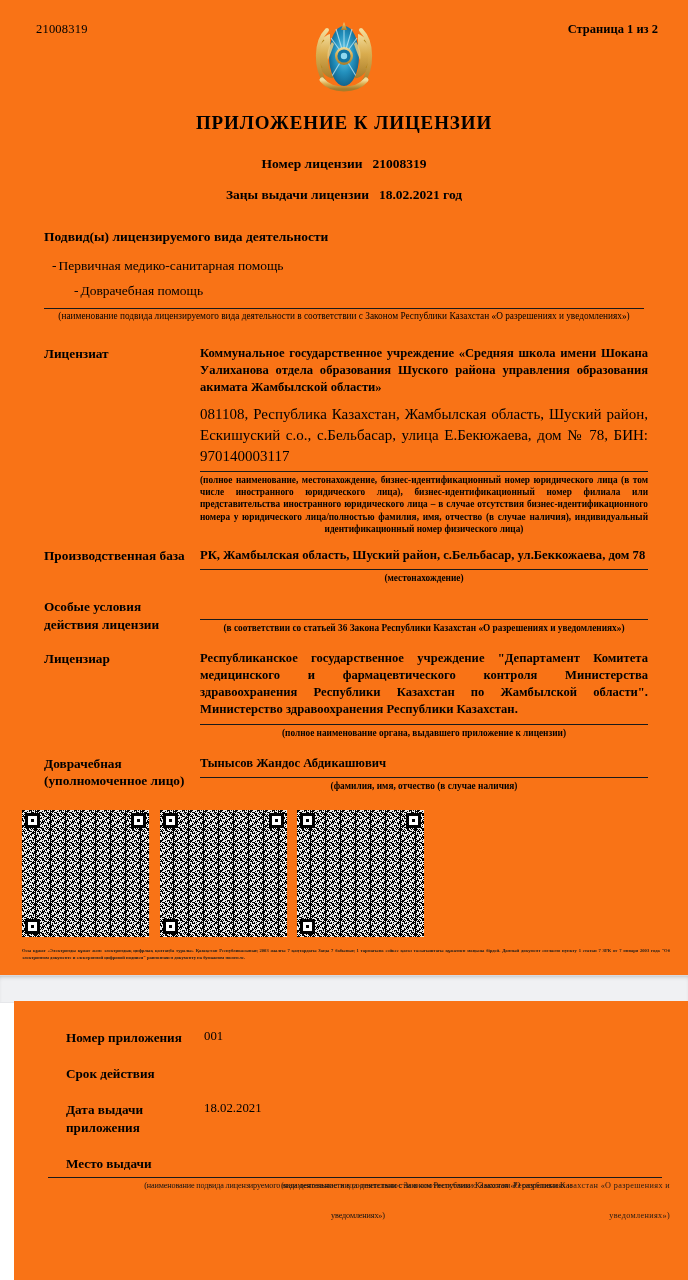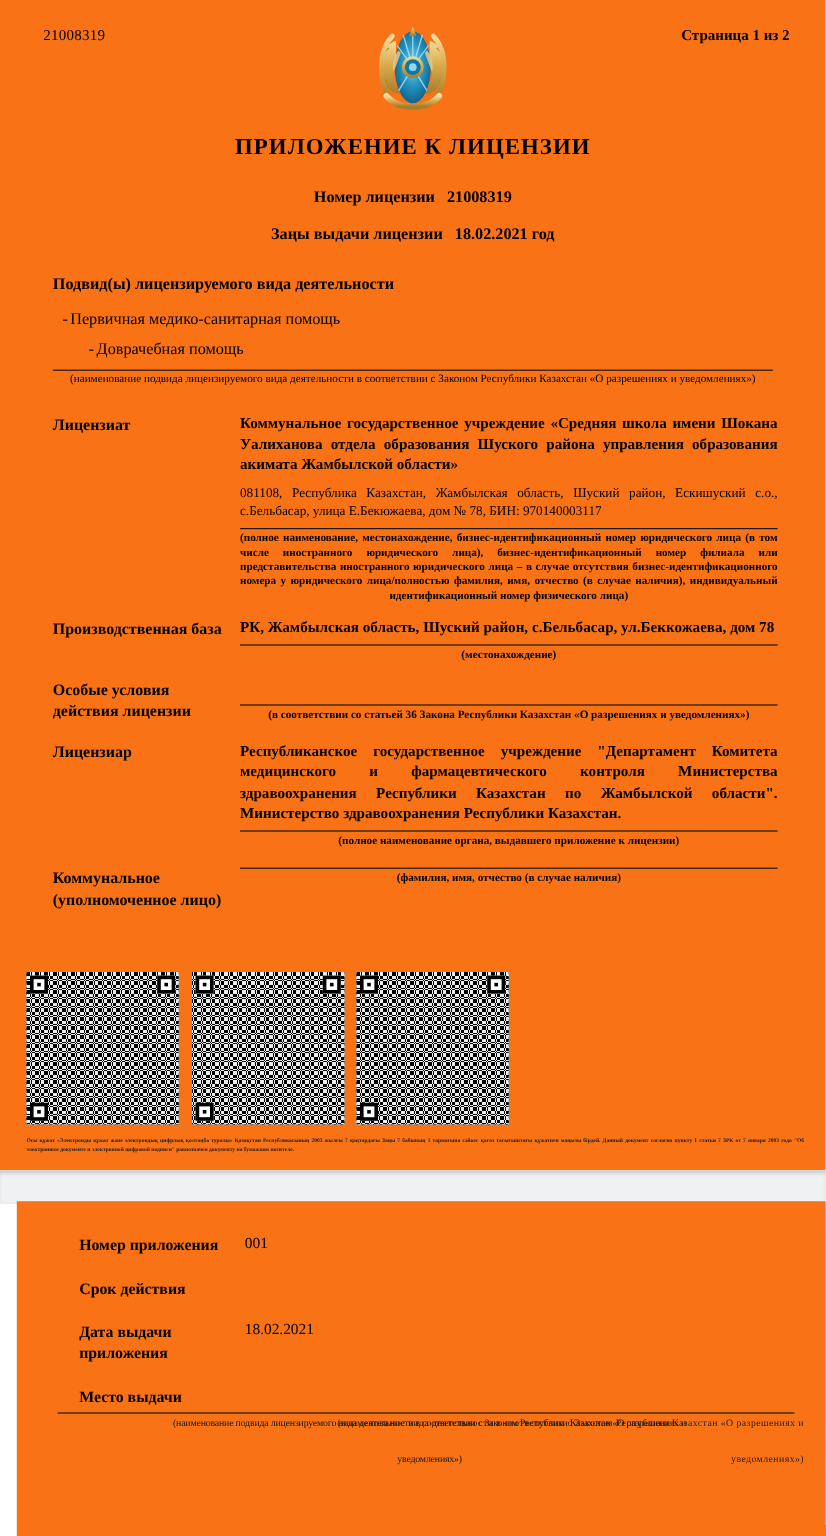--- a/index.html
+++ b/index.html
@@ -132,21 +132,21 @@
     margin-right: 40px;
   }
   .body-bold {
     font-size: 12.6px;
     font-weight: bold;
     line-height: 1.36;
     text-align: justify;
     text-align-last: left;
   }
   .body-plain {
-    font-size: 11px;
+    font-size: 15px;
     line-height: 1.38;
     text-align: justify;
     text-align-last: left;
     margin-top: 8px;
   }
   .rule-body {
     border-top: 1.3px solid #1a1a1a;
     margin-top: 5px;
   }
   .cap-body {
@@ -375,24 +375,25 @@
     <div class="row-label">Лицензиар</div>
     <div class="row-body">
       <div class="body-bold">Республиканское государственное учреждение "Департамент Комитета медицинского и фармацевтического контроля Министерства здравоохранения Республики Казахстан по Жамбылской области". Министерство здравоохранения Республики Казахстан.</div>
       <div class="rule-body"></div>
       <div class="cap-body center">(полное наименование органа, выдавшего приложение к лицензии)</div>
     </div>
   </div>
 
   <div class="row" style="margin-top:16px;">
     <div class="row-label">
-      <div>Коммунальное</div>
+      <div>Доврачебная</div>
       <div>(уполномоченное лицо)</div>
     </div>
     <div class="row-body">
+      <div class="body-bold">Тынысов Жандос Абдикашювич</div>
       <div class="rule-body"></div>
       <div class="cap-body center">(фамилия, имя, отчество (в случае наличия)</div>
     </div>
   </div>
 
   <div class="qr-strip">
     <div class="qr" id="qr-1">
       <div class="finder f-tl"></div>
       <div class="finder f-tr"></div>
       <div class="finder f-bl"></div>

